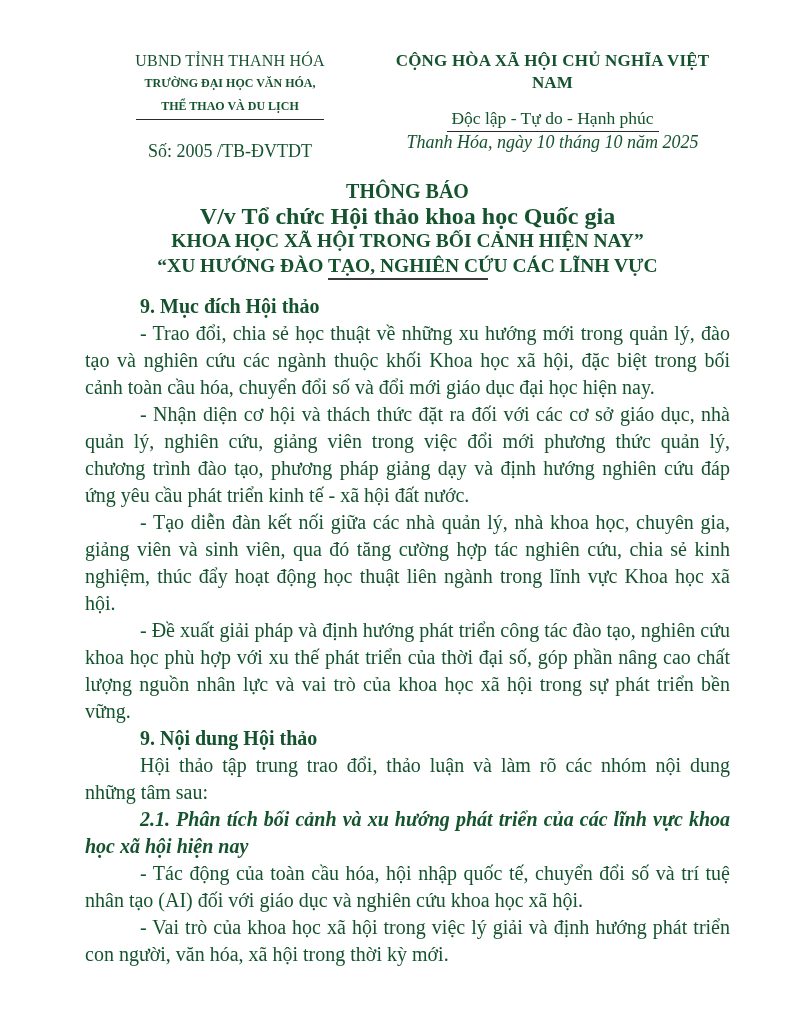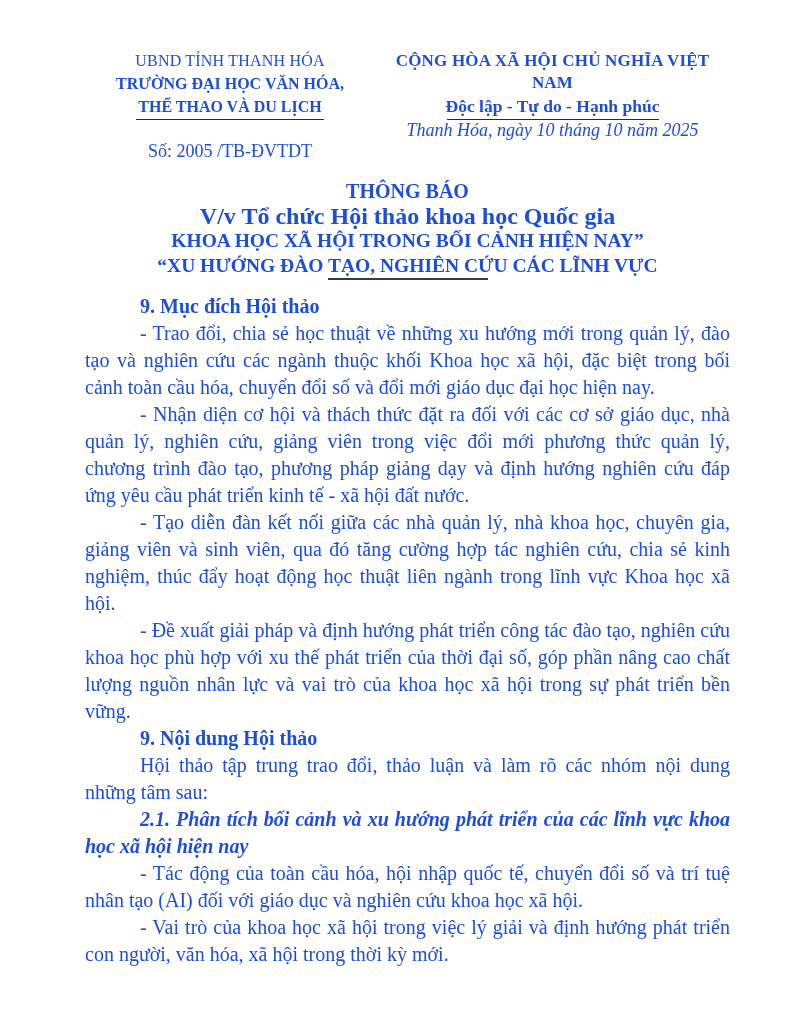--- a/index.html
+++ b/index.html
@@ -6,21 +6,21 @@
     margin: 0;
     padding: 0;
     background: #ffffff;
   }
   .page {
     position: relative;
     width: 800px;
     height: 1034px;
     margin: 0 auto;
     background: #ffffff;
-    color: #1d4ed8;
+    color: #14532d;
     font-family: "Liberation Serif", "DejaVu Serif", serif;
     box-sizing: border-box;
     padding: 50px 70px 0 85px;
     overflow: hidden;
   }
 
   
   .header {
     display: flex;
     align-items: flex-start;
@@ -33,21 +33,21 @@
   .header-right {
     flex: 1;
     text-align: center;
   }
   .org-parent {
     font-size: 16px;
     line-height: 22px;
     letter-spacing: 0.2px;
   }
   .org-name {
-    font-size: 16px;
+    font-size: 12px;
     font-weight: bold;
     line-height: 23px;
   }
   .rule {
     border-bottom: 1.6px solid #2a2a2a;
     margin: 1px auto 0 auto;
     height: 0;
   }
   .rule-left  { width: 188px; }
   .rule-right { width: 212px; }
@@ -56,23 +56,23 @@
     margin-top: 21px;
   }
   .national-motto-1 {
     font-size: 17px;
     font-weight: bold;
     line-height: 22px;
     letter-spacing: 0.2px;
   }
   .national-motto-2 {
     font-size: 17.5px;
-    font-weight: bold;
+    font-weight: normal;
     line-height: 24px;
-    margin-top: 0;
+    margin-top: 12px;
   }
   .date-line {
     font-size: 18px;
     font-style: italic;
   }
 
   
   .title-block {
     text-align: center;
     margin-top: 16px;

